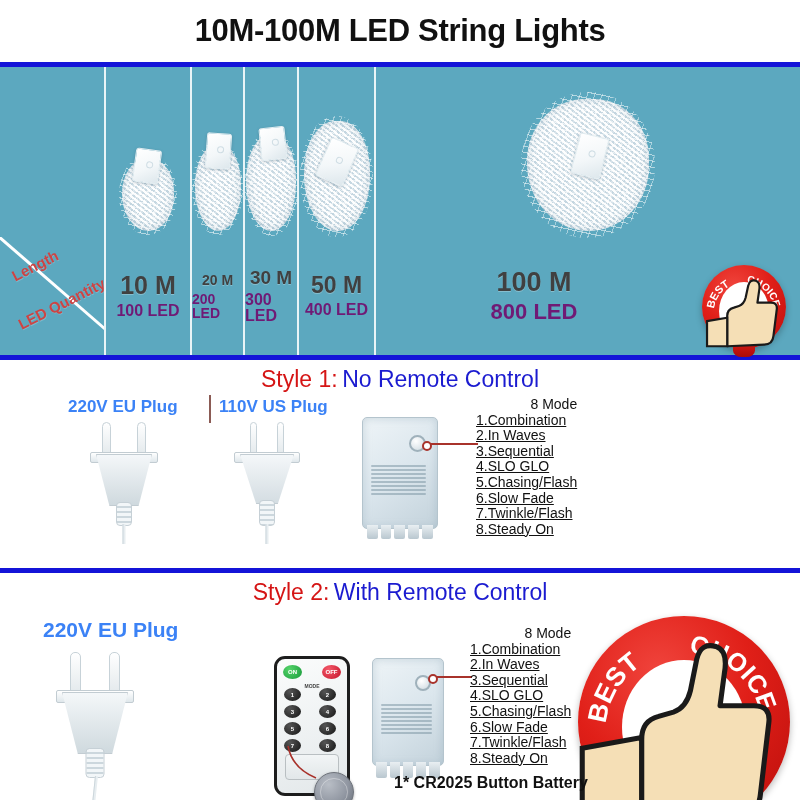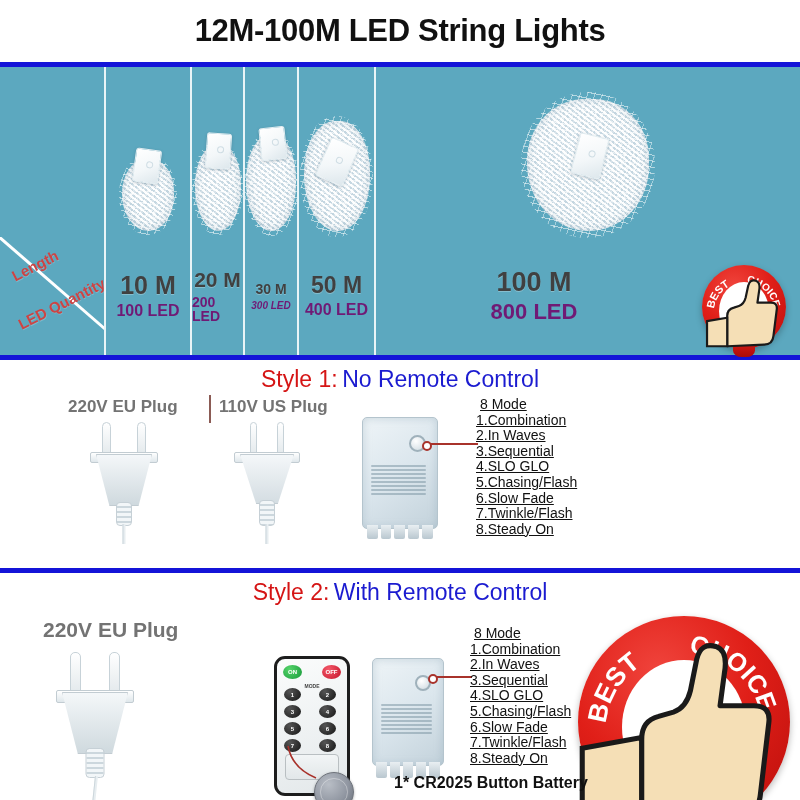--- a/index.html
+++ b/index.html
@@ -121,21 +121,21 @@
 
   
   .style-head { padding:6px 0 2px; text-align:center; }
   .style-head .s-red  { color:#d51515; font-size:23px; font-weight:400; }
   .style-head .s-blue { color:#1b1bd0; font-size:23px; font-weight:400; }
 
   .s1-body { position:relative; height:173px; }
   .s2-body { position:relative; height:222px; }
 
   .plug-label {
-    position:absolute; font-weight:700; color:#737373; white-space:nowrap;
+    position:absolute; font-weight:700; color:#3b82f6; white-space:nowrap;
   }
   .vdivider { position:absolute; width:2px; background:#8b5b55; }
 
   
   .plug { position:absolute; }
   .plug .pin {
     position:absolute; top:0; width:9px; height:34px;
     background:linear-gradient(180deg,#ffffff,#e3e9ec);
     border:1px solid #c7d2d8; border-radius:5px 5px 2px 2px;
   }
@@ -197,21 +197,21 @@
   
   .pointer { position:absolute; height:2px; background:#a8322b; }
   .pointer::before {
     content:""; position:absolute; left:-4px; top:-2px;
     width:6px; height:6px; border-radius:50%;
     border:2px solid #a8322b; background:#fff;
   }
 
   
   .modes { position:absolute; color:#111; }
-  .modes .m-title { text-align:left; padding-left:4px;text-decoration:underline; }
+  .modes .m-title { text-align:right; padding-left:4px; }
   .modes ol { list-style:none;text-decoration:underline; }
   .modes li { white-space:nowrap; }
 
   
   .remote { position:absolute; }
   .remote .case {
     position:absolute; inset:0;
     background:linear-gradient(160deg,#fbfcfc,#e3e8ea);
     border:3px solid #1d1d1d; border-radius:11px;
   }
@@ -253,21 +253,21 @@
   .batt-text { position:absolute; white-space:nowrap; }
   .batt-text .b1 { color:#111; font-weight:700; }
   .batt-text .b2 { color:#c0392b; }
 
   .pointer-curve { position:absolute; }
 </style>
 </head>
 <body>
 
 <div class="header">
-  <h1>12M-100M LED String Lights</h1>
+  <h1>10M-100M LED String Lights</h1>
 </div>
 <div class="rule-blue"></div>
 
 <div class="table-wrap">
 
   <div class="photo-row">
     <div class="cell c0"></div>
 
     <div class="cell c1">
       <div class="coil">
@@ -314,29 +314,29 @@
 
     <div class="cell c1">
       <div class="spec-inner">
         <div class="len" style="font-size:25px;">10 M</div>
         <div class="qty" style="font-size:16px;">100 LED</div>
       </div>
     </div>
 
     <div class="cell c2">
       <div class="spec-inner">
-        <div class="len" style="font-size:21px;">20 M</div>
+        <div class="len" style="font-size:14px;">20 M</div>
         <div class="qty" style="font-size:14px;">200 LED</div>
       </div>
     </div>
 
     <div class="cell c3">
       <div class="spec-inner">
-        <div class="len" style="font-size:14px;">30 M</div>
-        <div class="qty" style="font-size:10px;font-style:italic;">300 LED</div>
+        <div class="len" style="font-size:19px;">30 M</div>
+        <div class="qty" style="font-size:16px;">300 LED</div>
       </div>
     </div>
 
     <div class="cell c4">
       <div class="spec-inner">
         <div class="len" style="font-size:23px;">50 M</div>
         <div class="qty" style="font-size:16px;">400 LED</div>
       </div>
     </div>
 

